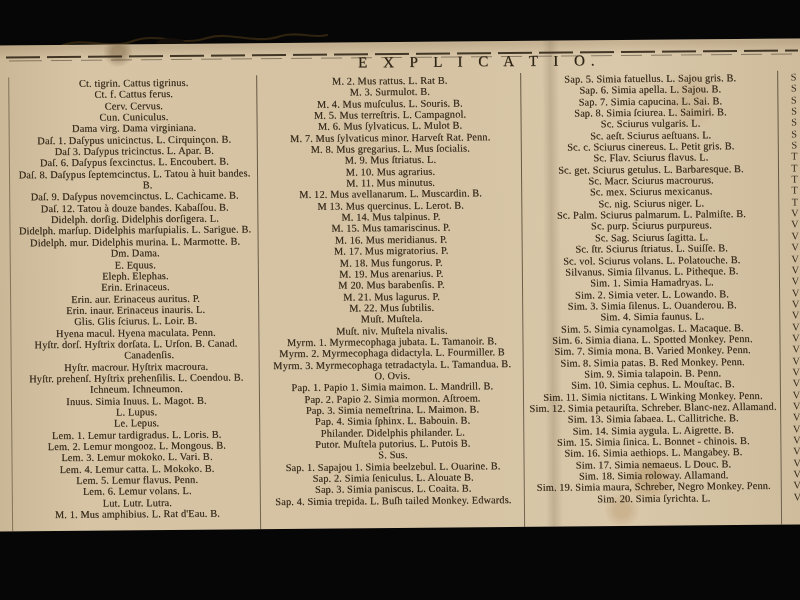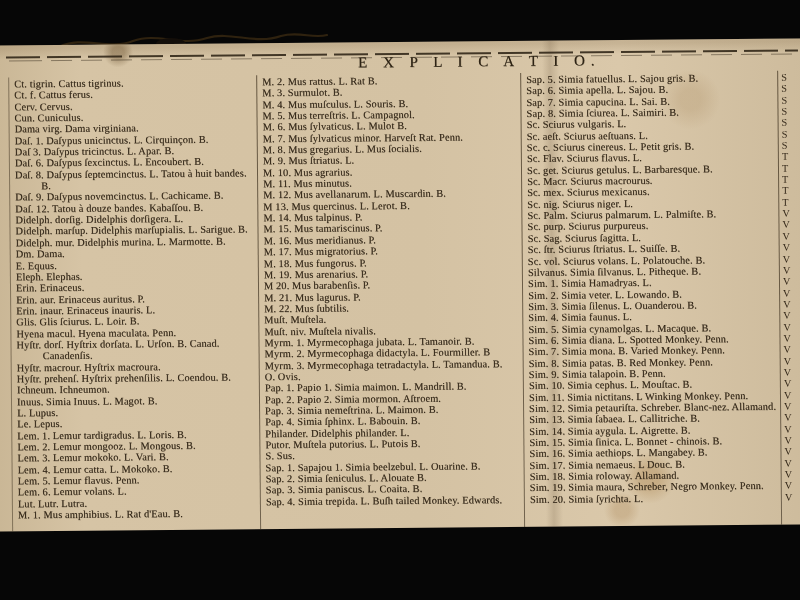--- a/index.html
+++ b/index.html
@@ -7,20 +7,21 @@
     width: 800px; height: 600px;
     overflow: hidden;
     background: var(--background, #060606);
   }
   .stage {
     position: relative;
     width: 800px; height: 600px;
     background: var(--background, #060606);
     overflow: hidden;
     font-family: "Liberation Serif", "DejaVu Serif", serif;
+    text-align: center;
   }
   .paper {
     position: absolute;
     left: -8px; top: 42px;
     width: 816px; height: 486px;
     transform: rotate(-0.5deg);
     background-image:
       radial-gradient(circle at 656px 438px, rgba(158,113,52,.30) 0 9px,  rgba(158,113,52,0) 26px),
       radial-gradient(circle at 628px 470px, rgba(150,105,50,.22) 0 7px,  rgba(150,105,50,0) 18px),
       radial-gradient(circle at 700px 60px,  rgba(140,100,48,.15) 0 10px, rgba(140,100,48,0) 30px),

